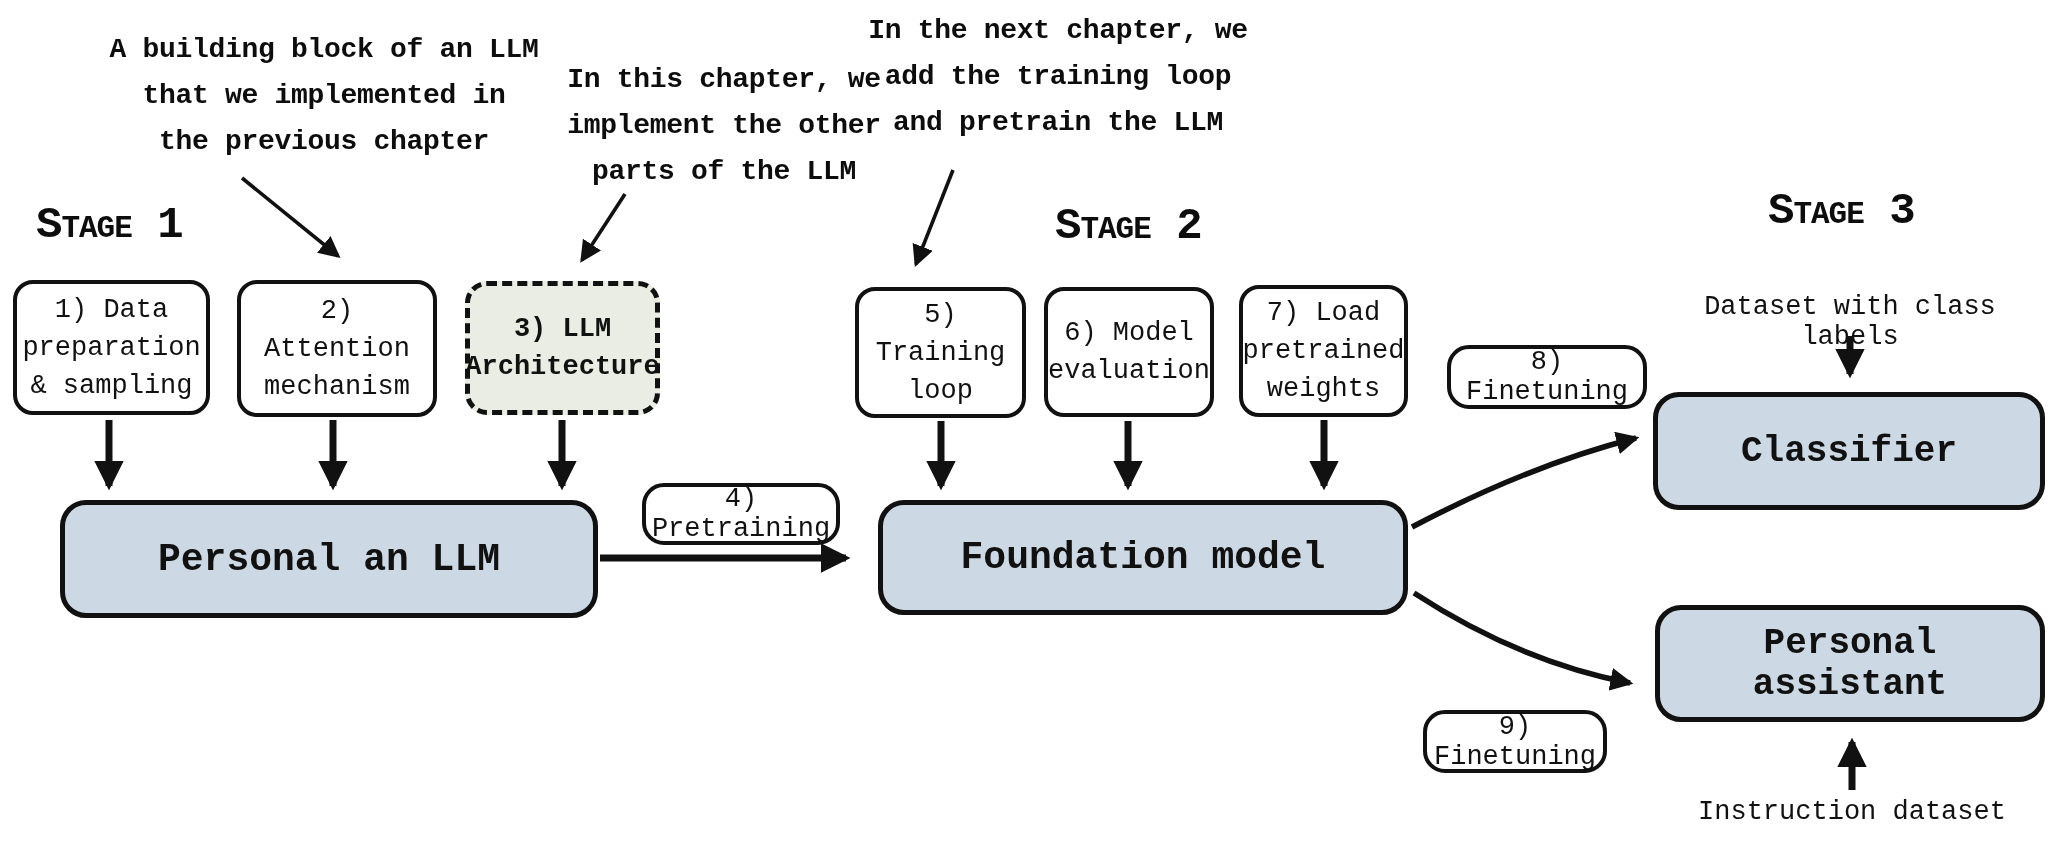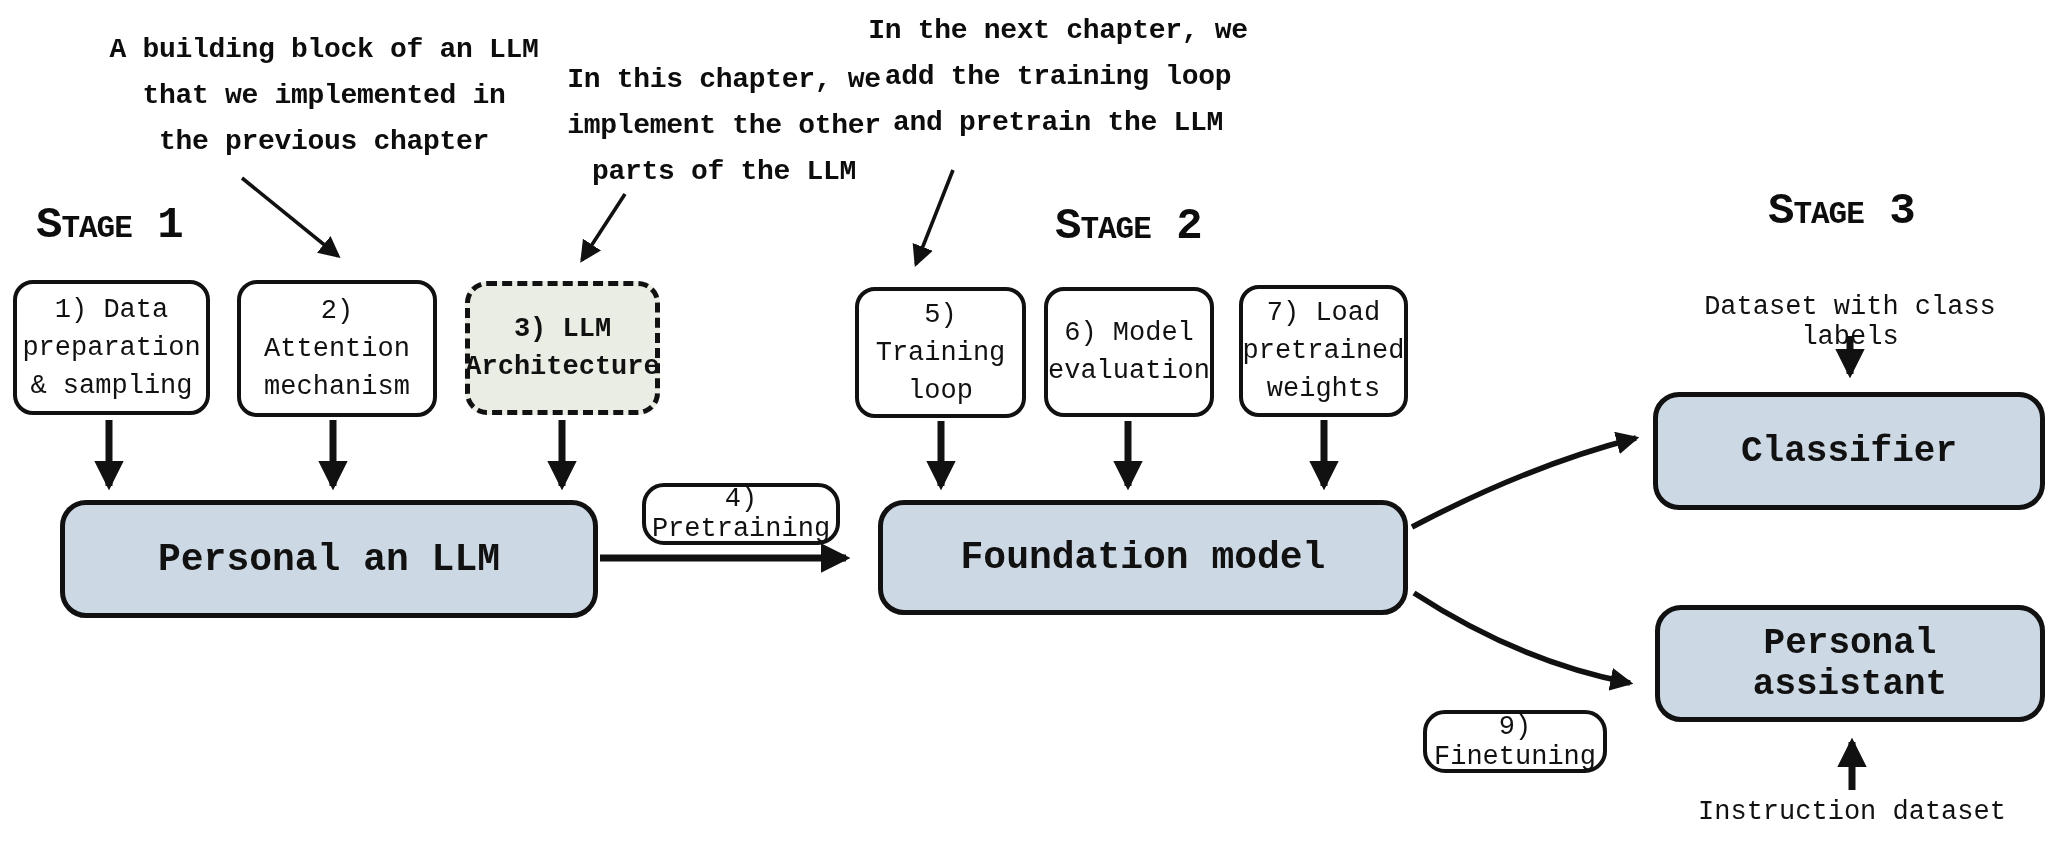--- a/index.html
+++ b/index.html
@@ -158,20 +158,23 @@
 pretrained
 weights</span>
   </div>
 
   <div class="box result-box" style="left:878px; top:500px; width:530px; height:115px;">
     <span class="label-text">Foundation model</span>
   </div>
 
   <div class="io-label" style="left:1650px; top:292px; width:400px;">Dataset with class labels</div>
 
+  <div class="box pill" style="left:1447px; top:345px; width:200px; height:64px;">
+    <span class="label-text">8) Finetuning</span>
+  </div>
 
   <div class="box result-box small-title" style="left:1653px; top:392px; width:392px; height:118px;">
     <span class="label-text">Classifier</span>
   </div>
 
   <div class="box result-box small-title" style="left:1655px; top:605px; width:390px; height:117px;">
     <span class="label-text">Personal assistant</span>
   </div>
 
   <div class="box pill" style="left:1423px; top:710px; width:184px; height:63px;">

